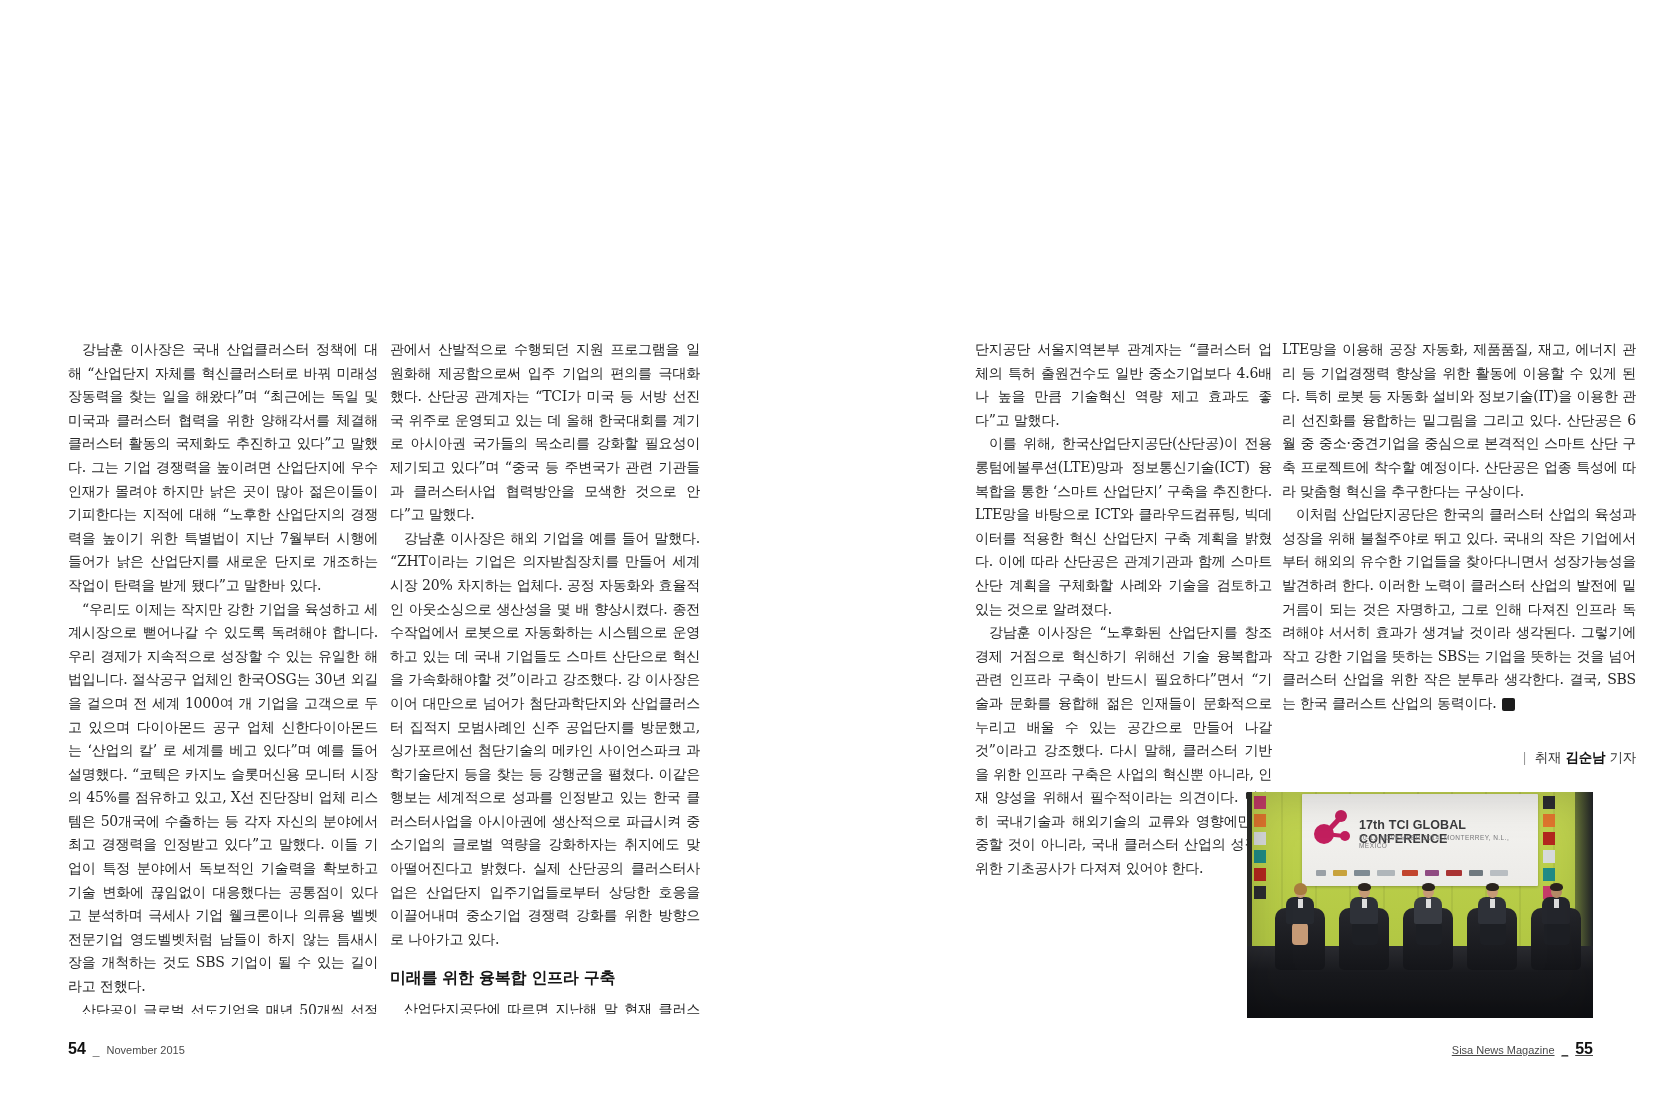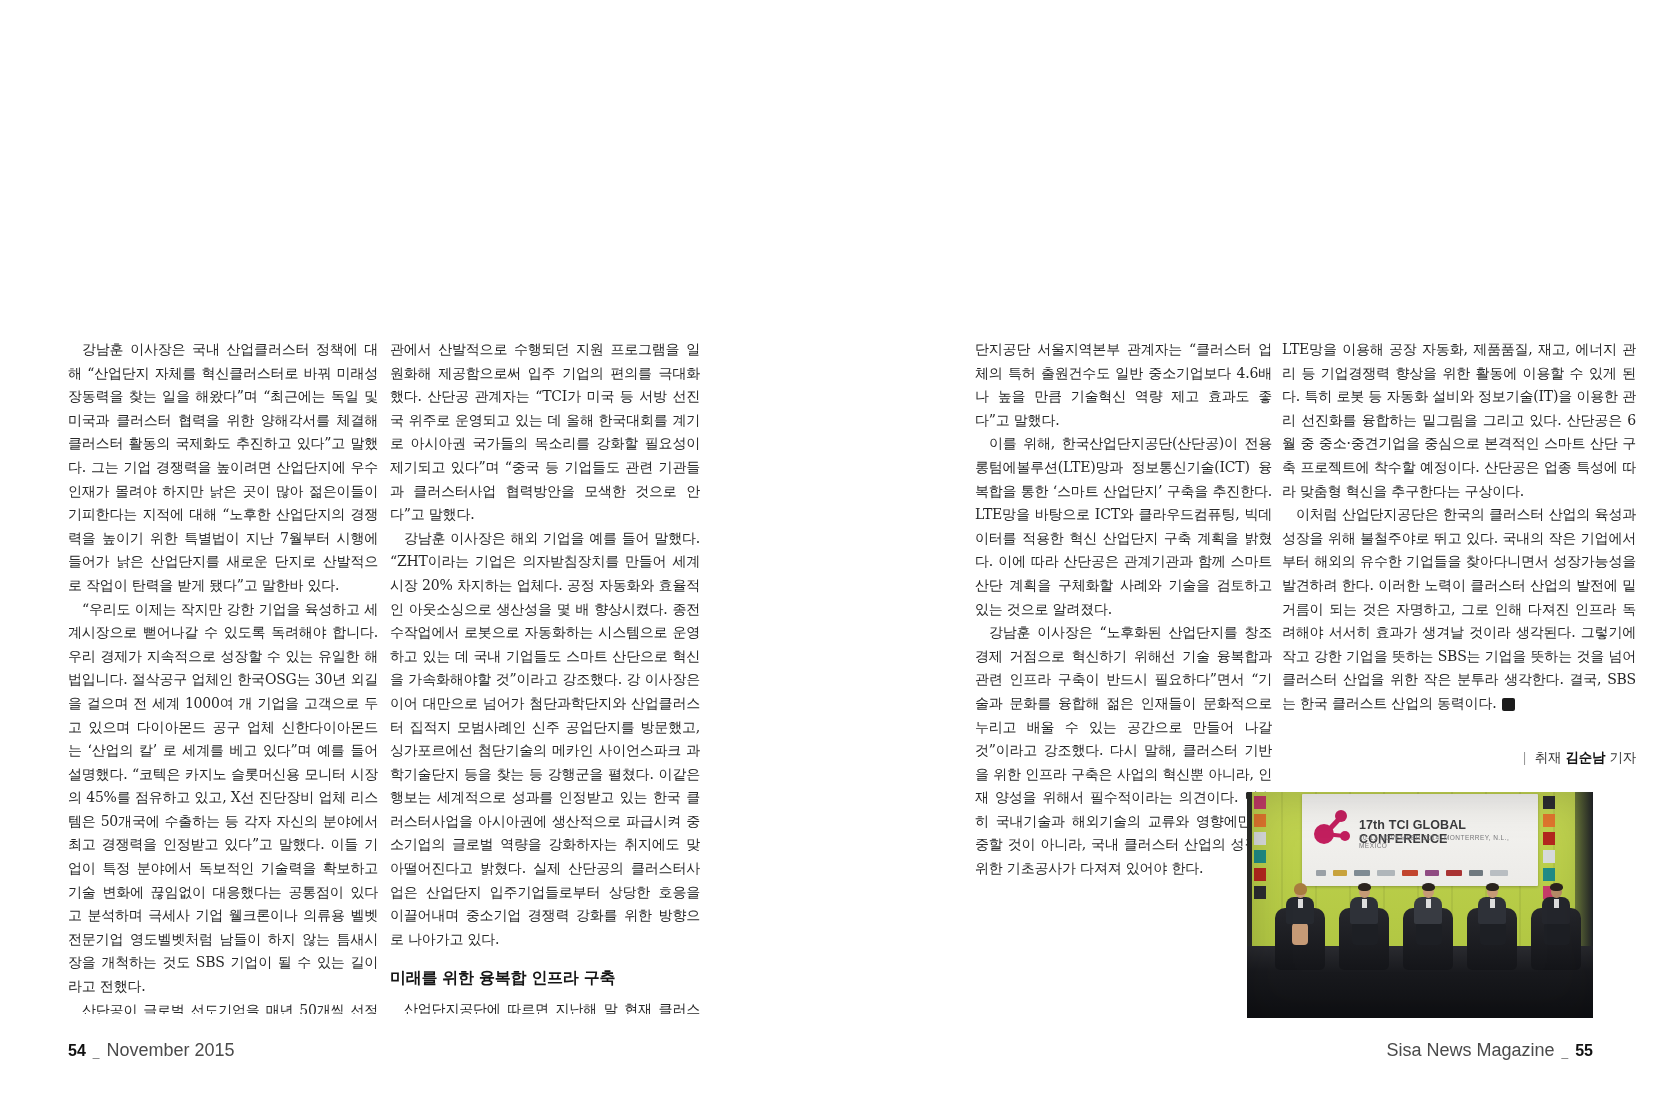--- a/index.html
+++ b/index.html
@@ -101,38 +101,38 @@
   .panelist.pa .legs{background:#c69a76;width:16px;left:19px;}
   .panelist.pc .body{background:#383b42;}
   .panelist.pe .body{background:#24262c;}
   .panelist.pe .head{background:#b58a66;}
   .vig{position:absolute;inset:0;box-shadow:inset 0 0 46px rgba(0,0,0,.22);pointer-events:none;}
   
   .footer{position:absolute;top:1040px;display:flex;align-items:baseline;
           font-family:"Liberation Sans",sans-serif;color:#444;}
   .footer b{font-size:16px;color:#111;}
   .footer .sep{margin:0 7px;color:#777;font-size:12px;}
-  .footer .ft{font-size:18px;color:#4a4a4a;}
+  .footer .ft{font-size:11px;color:#4a4a4a;}
   .footer.fl{left:68px;}
-  .footer.fr{right:70px;}
+  .footer.fr{right:70px;text-decoration:underline;}
 </style>
 </head>
 <body>
 
 <div class="page">
 
 
   <div class="col c1">
-    <p>강남훈 이사장은 국내 산업클러스터 정책에 대해 “산업단지 자체를 혁신클러스터로 바꿔 미래성장동력을 찾는 일을 해왔다”며 “최근에는 독일 및 미국과 클러스터 협력을 위한 양해각서를 체결해 클러스터 활동의 국제화도 추진하고 있다”고 말했다. 그는 기업 경쟁력을 높이려면 산업단지에 우수 인재가 몰려야 하지만 낡은 곳이 많아 젊은이들이 기피한다는 지적에 대해 “노후한 산업단지의 경쟁력을 높이기 위한 특별법이 지난 7월부터 시행에 들어가 낡은 산업단지를 새로운 단지로 산발적으로 작업이 탄력을 받게 됐다”고 말한바 있다.</p>
+    <p>강남훈 이사장은 국내 산업클러스터 정책에 대해 “산업단지 자체를 혁신클러스터로 바꿔 미래성장동력을 찾는 일을 해왔다”며 “최근에는 독일 및 미국과 클러스터 협력을 위한 양해각서를 체결해 클러스터 활동의 국제화도 추진하고 있다”고 말했다. 그는 기업 경쟁력을 높이려면 산업단지에 우수 인재가 몰려야 하지만 낡은 곳이 많아 젊은이들이 기피한다는 지적에 대해 “노후한 산업단지의 경쟁력을 높이기 위한 특별법이 지난 7월부터 시행에 들어가 낡은 산업단지를 새로운 단지로 개조하는 작업이 탄력을 받게 됐다”고 말한바 있다.</p>
     <p>“우리도 이제는 작지만 강한 기업을 육성하고 세계시장으로 뻗어나갈 수 있도록 독려해야 합니다. 우리 경제가 지속적으로 성장할 수 있는 유일한 해법입니다. 절삭공구 업체인 한국OSG는 30년 외길을 걸으며 전 세계 1000여 개 기업을 고객으로 두고 있으며 다이아몬드 공구 업체 신한다이아몬드는 ‘산업의 칼’ 로 세계를 베고 있다”며 예를 들어 설명했다. “코텍은 카지노 슬롯머신용 모니터 시장의 45%를 점유하고 있고, X선 진단장비 업체 리스템은 50개국에 수출하는 등 각자 자신의 분야에서 최고 경쟁력을 인정받고 있다”고 말했다. 이들 기업이 특정 분야에서 독보적인 기술력을 확보하고 기술 변화에 끊임없이 대응했다는 공통점이 있다고 분석하며 극세사 기업 웰크론이나 의류용 벨벳 전문기업 영도벨벳처럼 남들이 하지 않는 틈새시장을 개척하는 것도 SBS 기업이 될 수 있는 길이라고 전했다.</p>
     <p>산단공이 글로벌 선도기업을 매년 50개씩 선정하고 지원하는 것 역시 SBS 기업 육성을 위한 것이다. 산단공은 지역별 기업성장종합지원 플랫폼을 구축하고 글로벌 선도 기업들에 종합적인 서비스를 제공한다. 특히 여러 기</p>
   </div>
 
   <div class="col c2">
-    <p class="cont">관에서 산발적으로 수행되던 지원 프로그램을 일원화해 제공함으로써 입주 기업의 편의를 극대화했다. 산단공 관계자는 “TCI가 미국 등 서방 선진국 위주로 운영되고 있는 데 올해 한국대회를 계기로 아시아권 국가들의 목소리를 강화할 필요성이 제기되고 있다”며 “중국 등 기업들도 관련 기관들과 클러스터사업 협력방안을 모색한 것으로 안다”고 말했다.</p>
+    <p class="cont">관에서 산발적으로 수행되던 지원 프로그램을 일원화해 제공함으로써 입주 기업의 편의를 극대화했다. 산단공 관계자는 “TCI가 미국 등 서방 선진국 위주로 운영되고 있는 데 올해 한국대회를 계기로 아시아권 국가들의 목소리를 강화할 필요성이 제기되고 있다”며 “중국 등 주변국가 관련 기관들과 클러스터사업 협력방안을 모색한 것으로 안다”고 말했다.</p>
     <p>강남훈 이사장은 해외 기업을 예를 들어 말했다. “ZHT이라는 기업은 의자받침장치를 만들어 세계시장 20% 차지하는 업체다. 공정 자동화와 효율적인 아웃소싱으로 생산성을 몇 배 향상시켰다. 종전 수작업에서 로봇으로 자동화하는 시스템으로 운영하고 있는 데 국내 기업들도 스마트 산단으로 혁신을 가속화해야할 것”이라고 강조했다. 강 이사장은 이어 대만으로 넘어가 첨단과학단지와 산업클러스터 집적지 모범사례인 신주 공업단지를 방문했고, 싱가포르에선 첨단기술의 메카인 사이언스파크 과학기술단지 등을 찾는 등 강행군을 펼쳤다. 이같은 행보는 세계적으로 성과를 인정받고 있는 한국 클러스터사업을 아시아권에 생산적으로 파급시켜 중소기업의 글로벌 역량을 강화하자는 취지에도 맞아떨어진다고 밝혔다. 실제 산단공의 클러스터사업은 산업단지 입주기업들로부터 상당한 호응을 이끌어내며 중소기업 경쟁력 강화를 위한 방향으로 나아가고 있다.</p>
     <h3 class="subhead">미래를 위한 융복합 인프라 구축</h3>
     <p>산업단지공단에 따르면 지난해 말 현재 클러스터 참여 기업의 생산 및 수출 기여도는 지난 2012년보다 각각 5.2%와 1.0% 증가했다. 반면 이 기간동안 국가산업단지 업체 평균 기여도는 각각 0.8%와 0.2% 감소했다. 산업</p>
   </div>
 
   <div class="col c3">
     <p class="cont">단지공단 서울지역본부 관계자는 “클러스터 업체의 특허 출원건수도 일반 중소기업보다 4.6배나 높을 만큼 기술혁신 역량 제고 효과도 좋다”고 말했다.</p>
     <p>이를 위해, 한국산업단지공단(산단공)이 전용 롱텀에볼루션(LTE)망과 정보통신기술(ICT) 융복합을 통한 ‘스마트 산업단지’ 구축을 추진한다. LTE망을 바탕으로 ICT와 클라우드컴퓨팅, 빅데이터를 적용한 혁신 산업단지 구축 계획을 밝혔다. 이에 따라 산단공은 관계기관과 함께 스마트 산단 계획을 구체화할 사례와 기술을 검토하고 있는 것으로 알려졌다.</p>
     <p>강남훈 이사장은 “노후화된 산업단지를 창조경제 거점으로 혁신하기 위해선 기술 융복합과 관련 인프라 구축이 반드시 필요하다”면서 “기술과 문화를 융합해 젊은 인재들이 문화적으로 누리고 배울 수 있는 공간으로 만들어 나갈 것”이라고 강조했다. 다시 말해, 클러스터 기반을 위한 인프라 구축은 사업의 혁신뿐 아니라, 인재 양성을 위해서 필수적이라는 의견이다. 단순히 국내기술과 해외기술의 교류와 영향에만 집중할 것이 아니라, 국내 클러스터 산업의 성장을 위한 기초공사가 다져져 있어야 한다.</p>
   </div>

